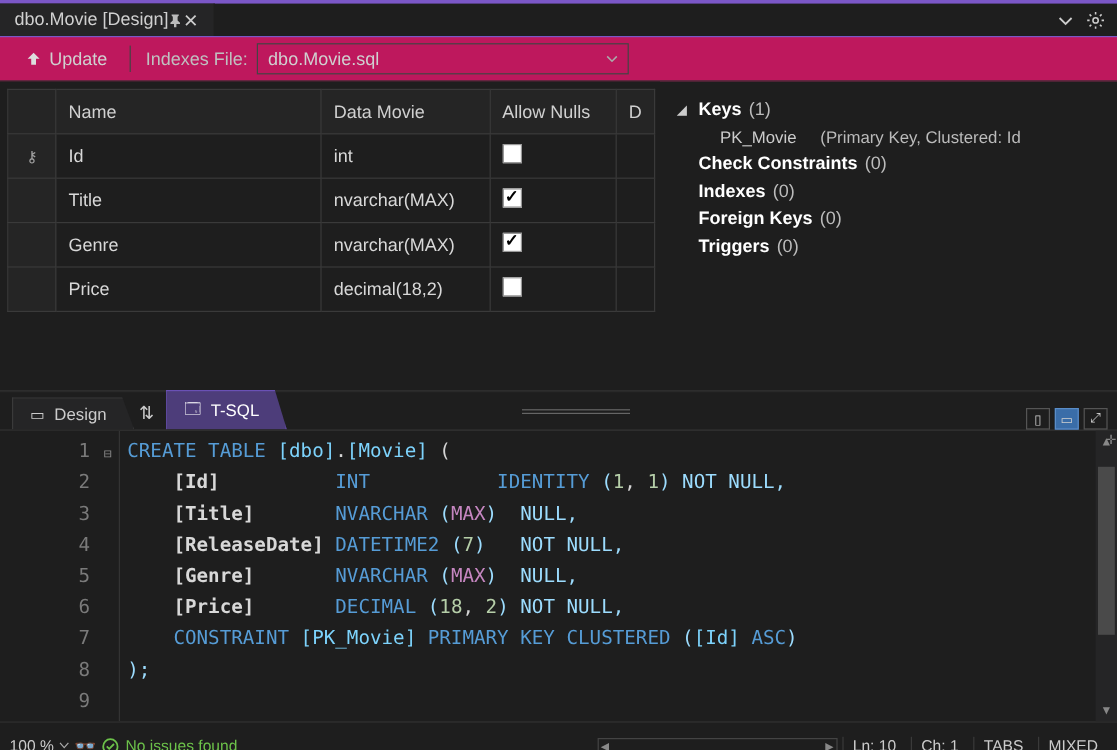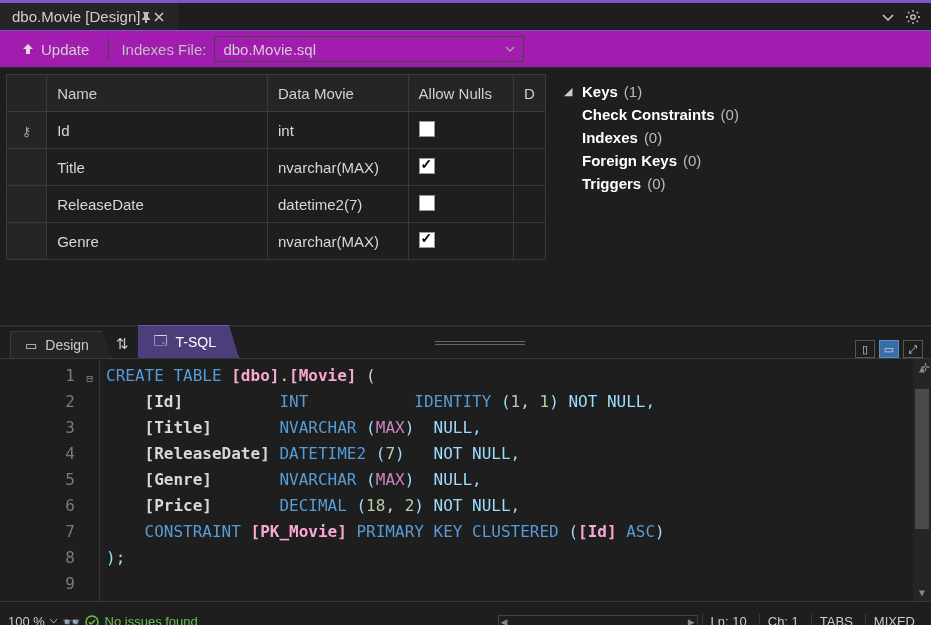--- a/index.html
+++ b/index.html
@@ -28,21 +28,21 @@
     color: #d0d0d0;
     border-right: 1px solid #1e1e1e;
   }
   .tab .pin { width: 12px; height: 12px; display:flex;align-items:center;justify-content:center;}
   .tab .close { width: 14px; height: 14px; display:flex;align-items:center;justify-content:center; cursor:pointer;}
   .tabbar-right { margin-left:auto; display:flex; align-items:center; gap:10px; padding-right:10px; }
   .tabbar-right span { cursor:pointer; }
   
   .toolbar {
     height: 38px;
-    background: #a21caf;
+    background: #be185d;
     border-top: 1px solid #7b57c7;
     border-bottom: 1px solid #2d2d2d;
     display:flex; align-items:center; padding: 0 10px; gap:8px;
   }
   .btn {
     display:flex; align-items:center; gap:6px;
     padding: 3px 10px; cursor:pointer; color:#d0d0d0;
     border:1px solid transparent;
   }
   .sep { width:1px; height:22px; background:#444; }
@@ -138,21 +138,21 @@
     position:relative;
     border-right:1px solid #333;
   }
   .gutter .lineno { display:block; }
   .fold { position:absolute; right:6px; top:7px; color:#888; font-size:11px; cursor:pointer;}
   .code {
     flex:1; padding:4px 0 0 6px; line-height:26px; white-space:pre; overflow:hidden;
     color:#d4d4d4;
   }
   .kw { color:#569cd6; }
-  .ident { color:#f9a8d4;font-weight:bold; }
+  .ident { color:#7dd3fc; }
   .brkt { color:#d8d8d8; font-weight:600;}
   .num { color:#b5cea8; }
   .gray { color:#9cdcfe; }
   .func { color:#c586c0;}
   .scroll-v { position:absolute; right:0; top:0; width:18px; height:100%; background:#252526;}
   .scroll-v .thumb { position:absolute; right:2px; top:30px; width:14px; height:140px; background:#4a4a4a;}
   .scroll-v .arr { position:absolute; left:0; width:18px; height:18px; display:flex;align-items:center;justify-content:center; color:#888; font-size:10px; cursor:pointer;}
   .split-glyph { position:absolute; right:1px; top:-1px; font-size:14px; color:#888; z-index:3;}
   
   .statusbar {
@@ -239,40 +239,45 @@
         </tr>
         <tr>
           <td class="rowhdr"></td>
           <td>Title</td>
           <td>nvarchar(MAX)</td>
           <td class="center"><span class="chk checked"></span></td>
           <td></td>
         </tr>
         <tr>
           <td class="rowhdr"></td>
-          <td>ReleaseDate</td>
-          <td>datetime2(7)</td>
-          <td class="center"><span class="chk"></span></td>
-          <td></td>
-        </tr>
-        <tr>
-          <td class="rowhdr"></td>
           <td>Genre</td>
           <td>nvarchar(MAX)</td>
           <td class="center"><span class="chk checked"></span></td>
           <td></td>
         </tr>
+        <tr>
+          <td class="rowhdr"></td>
+          <td>Price</td>
+          <td>decimal(18,2)</td>
+          <td class="center"><span class="chk"></span></td>
+          <td></td>
+        </tr>
       </tbody>
         </table>
     </div>
     <div class="tree-wrap">
       <div class="tree-row">
         <span class="tree-arrow">◢</span>
         <span class="bold">Keys</span>
         <span class="count">(1)</span>
+      </div>
+      <div class="tree-row child">
+        <span>PK_Movie</span>
+        &nbsp;&nbsp;
+        <span class="count">(Primary Key, Clustered: Id</span>
       </div>
       <div class="tree-row">
         <span class="tree-arrow"></span>
         <span class="bold">Check Constraints</span>
         <span class="count">(0)</span>
       </div>
       <div class="tree-row">
         <span class="tree-arrow"></span>
         <span class="bold">Indexes</span>
         <span class="count">(0)</span>

